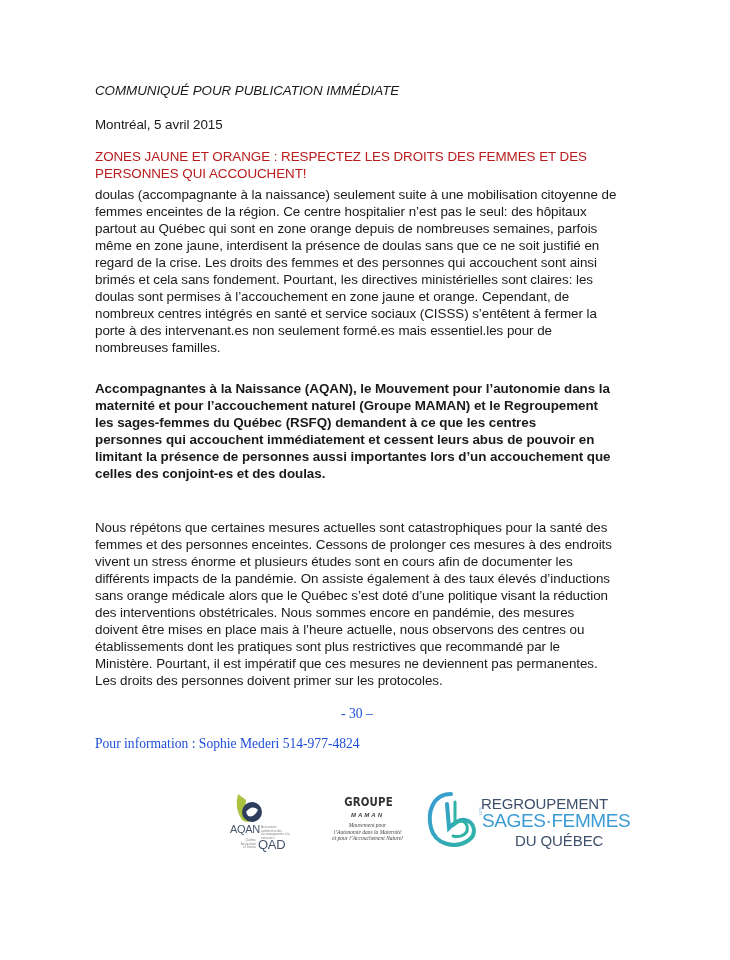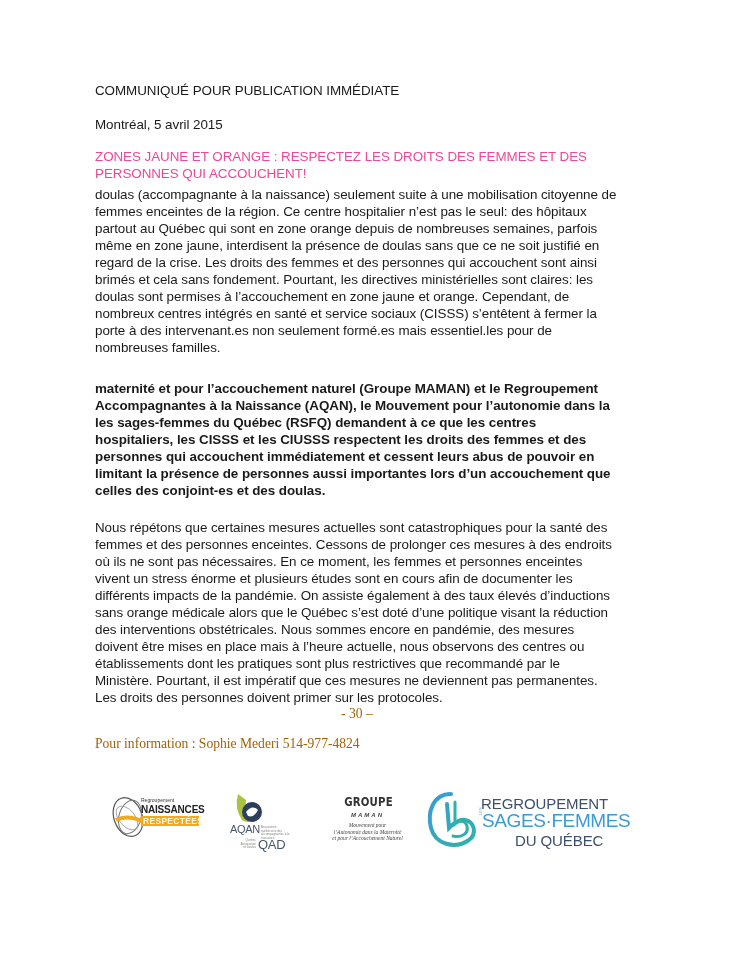--- a/index.html
+++ b/index.html
@@ -21,36 +21,36 @@
       top: 0;
       width: 560px;
     }
     .line-block {
       font-size: 13.4px;
       line-height: 17px;
       margin: 0;
       letter-spacing: -0.05px;
     }
     .header-line { position: absolute; left: 0; width: 600px; white-space: nowrap; }
-    #h-release { top: 82px; }
+    #h-release { top: 82px; font-style: italic; }
     #h-date { top: 116px; }
-    #h-title { top: 148px; color: #ec4899; }
+    #h-title { top: 148px; color: #b91c1c; }
     .para {
       position: absolute;
       left: 0;
       width: 565px;
     }
     .para span.ln { display: block; white-space: nowrap; }
     #p1 { top: 186px; }
     #p2 { top: 380px; font-weight: bold; }
     #p3 { top: 519px; }
     .serif {
       font-family: "Liberation Serif", serif;
       font-size: 13.6px;
-      color: #a16207;
+      color: #1d4ed8;
       position: absolute;
       white-space: nowrap;
     }
     #pagenum { top: 706px; left: 246px; }
     #contact { top: 736px; left: 0; }
 
     .logos {
       position: absolute;
       top: 780px;
       left: 0;
@@ -104,61 +104,47 @@
     <span class="ln">même en zone jaune, interdisent la présence de doulas sans que ce ne soit justifié en</span>
     <span class="ln">regard de la crise. Les droits des femmes et des personnes qui accouchent sont ainsi</span>
     <span class="ln">brimés et cela sans fondement. Pourtant, les directives ministérielles sont claires: les</span>
     <span class="ln">doulas sont permises à l’accouchement en zone jaune et orange. Cependant, de</span>
     <span class="ln">nombreux centres intégrés en santé et service sociaux (CISSS) s’entêtent à fermer la</span>
     <span class="ln">porte à des intervenant.es non seulement formé.es mais essentiel.les pour de</span>
     <span class="ln">nombreuses familles.</span>
   </div>
 
   <div class="line-block para" id="p2">
+    <span class="ln">Accompagnantes à la Naissance (AQAN), le Mouvement pour l’autonomie dans la</span>
     <span class="ln">maternité et pour l’accouchement naturel (Groupe MAMAN) et le Regroupement</span>
-    <span class="ln">Accompagnantes à la Naissance (AQAN), le Mouvement pour l’autonomie dans la</span>
     <span class="ln">les sages-femmes du Québec (RSFQ) demandent à ce que les centres</span>
-    <span class="ln">hospitaliers, les CISSS et les CIUSSS respectent les droits des femmes et des</span>
     <span class="ln">personnes qui accouchent immédiatement et cessent leurs abus de pouvoir en</span>
     <span class="ln">limitant la présence de personnes aussi importantes lors d’un accouchement que</span>
     <span class="ln">celles des conjoint-es et des doulas.</span>
   </div>
 
   <div class="line-block para" id="p3">
     <span class="ln">Nous répétons que certaines mesures actuelles sont catastrophiques pour la santé des</span>
     <span class="ln">femmes et des personnes enceintes. Cessons de prolonger ces mesures à des endroits</span>
-    <span class="ln">où ils ne sont pas nécessaires. En ce moment, les femmes et personnes enceintes</span>
     <span class="ln">vivent un stress énorme et plusieurs études sont en cours afin de documenter les</span>
     <span class="ln">différents impacts de la pandémie. On assiste également à des taux élevés d’inductions</span>
     <span class="ln">sans orange médicale alors que le Québec s’est doté d’une politique visant la réduction</span>
     <span class="ln">des interventions obstétricales. Nous sommes encore en pandémie, des mesures</span>
     <span class="ln">doivent être mises en place mais à l’heure actuelle, nous observons des centres ou</span>
     <span class="ln">établissements dont les pratiques sont plus restrictives que recommandé par le</span>
     <span class="ln">Ministère. Pourtant, il est impératif que ces mesures ne deviennent pas permanentes.</span>
     <span class="ln">Les droits des personnes doivent primer sur les protocoles.</span>
   </div>
 
   <div class="serif" id="pagenum">- 30 –</div>
   <div class="serif" id="contact">Pour information : Sophie Mederi 514-977-4824</div>
 </div>
 
 <div class="logos">
 
-  <div class="logo" id="logo-rnr">
-    <svg width="40" height="50" viewBox="0 0 40 50" style="position:absolute;left:0;top:0">
-      <ellipse cx="20" cy="25" rx="14" ry="20" fill="none" stroke="#555" stroke-width="1.2" transform="rotate(-20 20 25)"></ellipse>
-      <ellipse cx="22" cy="25" rx="11" ry="17" fill="none" stroke="#777" stroke-width="1" transform="rotate(15 22 25)"></ellipse>
-      <ellipse cx="19" cy="26" rx="8" ry="14" fill="none" stroke="#999" stroke-width="0.8" transform="rotate(-40 19 26)"></ellipse>
-      <path d="M8 28 Q20 22 36 30" fill="none" stroke="#f2a91c" stroke-width="4"></path>
-    </svg>
-    <span class="rnr-small">Regroupement</span>
-    <span class="rnr-main">NAISSANCES</span>
-    <div class="rnr-bar"></div>
-    <span class="rnr-sub">RESPECTÉES</span>
-  </div>
 
   <div class="logo" id="logo-aqan">
     <svg width="36" height="36" viewBox="0 0 36 36" style="position:absolute;left:4px;top:0">
       <path d="M6 4 Q2 18 10 30 Q16 34 22 30 Q12 24 14 10 Z" fill="#a9c23f"></path>
       <circle cx="20" cy="22" r="10" fill="#2c3e5c"></circle>
       <path d="M14 22 Q20 14 26 20 Q22 28 16 26 Z" fill="#ffffff"></path>
     </svg>
     <span class="aqan-txt">AQAN</span>
     <span class="aqan-small">Association québécoise des accompagnantes à la naissance</span>
     <span class="qad-small">Quebec Association of Doulas</span>

